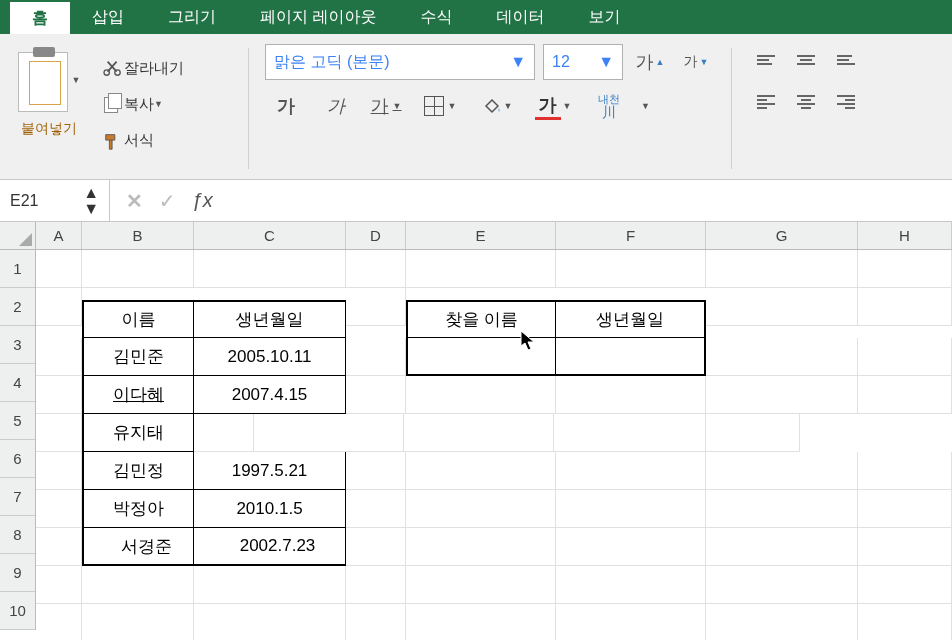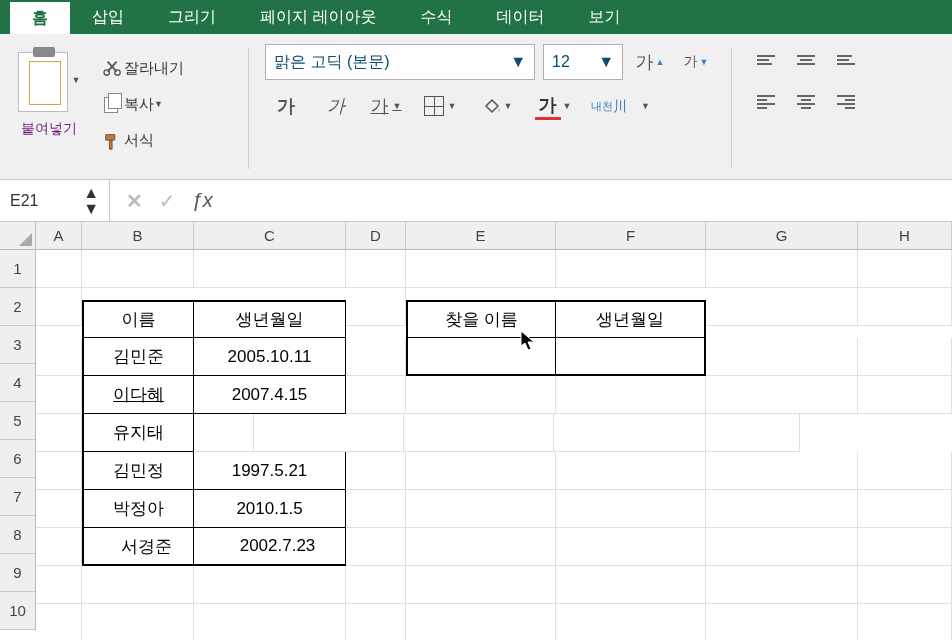--- a/index.html
+++ b/index.html
@@ -14,60 +14,60 @@
     .ribbon-toolbar { background: #f0f0f0; height: 146px; display: flex; border-bottom: 1px solid #c8c8c8; padding: 10px 8px 6px 8px; gap: 12px; }
     .ribbon-group { display: flex; flex-direction: column; }
     .ribbon-divider { width: 1px; background: #d0d0d0; margin: 4px 4px; }
     
     
     .paste-group { width: 82px; align-items: center; }
     .paste-icon { width: 50px; height: 60px; margin-top: 4px; background: #fff; border: 1px solid #bbb; position: relative; }
     .paste-icon::before { content: ''; position: absolute; top: -6px; left: 14px; width: 22px; height: 10px; background: #888; border-radius: 2px; }
     .paste-icon::after { content: ''; position: absolute; top: 8px; left: 10px; right: 6px; bottom: 6px; background: #fff; border: 1px solid #d4a34a; }
     .paste-btn { display: flex; align-items: center; gap: 4px; margin-top: 4px; }
-    .paste-label { font-size: 14px; color: #701a75; margin-top: 8px; }
+    .paste-label { font-size: 14px; color: #a16207; margin-top: 8px; }
     .dropdown-arrow { font-size: 9px; color: #555; }
     
     
     .clip-group { width: 130px; padding-top: 6px; }
     .clip-item { display: flex; align-items: center; height: 36px; font-size: 15px; color: #333; }
     .clip-icon { width: 22px; height: 18px; }
     .scissors { position: relative; }
     .scissors svg { width: 22px; height: 18px; }
     .copy-icon { position: relative; }
     .copy-icon::before { content: ''; position: absolute; left: 2px; top: 2px; width: 12px; height: 14px; border: 1px solid #888; background: #fff; }
     .copy-icon::after { content: ''; position: absolute; left: 6px; top: -2px; width: 12px; height: 14px; border: 1px solid #888; background: #fff; }
     .brush-icon svg { width: 22px; height: 20px; }
     
     
     .font-group { width: 450px; }
     .font-row { display: flex; gap: 8px; margin-bottom: 8px; align-items: center; }
     .font-select { display: flex; align-items: center; background: #fff; border: 1px solid #b0b0b0; height: 36px; padding: 0 8px; }
     .font-name-select { width: 270px; justify-content: space-between; }
     .font-size-select { width: 80px; justify-content: space-between; }
-    .font-select span { font-size: 16px; color: #0c4a6e; }
+    .font-select span { font-size: 16px; color: #3b82f6; }
     .select-arrow { font-size: 10px; color: #555; }
     .font-grow, .font-shrink { width: 38px; height: 36px; display: flex; align-items: center; justify-content: center; font-size: 16px; color: #555; cursor: pointer; }
     .font-grow .arrow-up { color: #3a7fc4; font-size: 9px; margin-left: 2px; }
     .font-shrink .arrow-down { color: #3a7fc4; font-size: 9px; margin-left: 2px; }
     
     .style-btn { width: 42px; height: 36px; display: flex; align-items: center; justify-content: center; font-size: 18px; color: #555; cursor: pointer; }
     .style-btn.bold { font-weight: bold; }
     .style-btn.italic { font-style: italic; }
     .style-btn.underline { text-decoration: underline; }
     .borders-btn { width: 50px; height: 36px; display: flex; align-items: center; justify-content: center; }
     .border-icon { width: 20px; height: 20px; border: 1px solid #555; position: relative; }
     .border-icon::before { content: ''; position: absolute; left: 50%; top: 0; bottom: 0; width: 1px; background: #555; }
     .border-icon::after { content: ''; position: absolute; top: 50%; left: 0; right: 0; height: 1px; background: #555; }
     .fill-btn, .font-color-btn { width: 48px; height: 36px; display: flex; align-items: center; justify-content: center; gap: 2px; }
     .fill-icon { width: 20px; height: 16px; position: relative; }
     .fill-icon svg { width: 20px; height: 16px; }
     .font-color-icon { font-size: 18px; color: #333; border-bottom: 3px solid #e03030; padding: 0 4px; font-weight: bold; }
     
-    .ruby-btn { width: 48px; height: 36px; display: flex; flex-direction: row; align-items: center; justify-content: center; font-size: 13px; line-height: 1; }
+    .ruby-btn { width: 48px; height: 36px; display: flex; flex-direction: column; align-items: center; justify-content: center; font-size: 13px; line-height: 1; }
     .ruby-top { color: #3a7fc4; font-size: 11px; }
     .ruby-bottom { color: #3a7fc4; font-size: 14px; }
     
     
     .align-group { width: 120px; }
     .align-row { display: flex; gap: 4px; margin-bottom: 10px; }
     .align-btn { width: 36px; height: 32px; display: flex; align-items: center; justify-content: center; }
     .align-icon { display: flex; flex-direction: column; gap: 2px; width: 18px; }
     .align-line { height: 2px; background: #666; }
     

